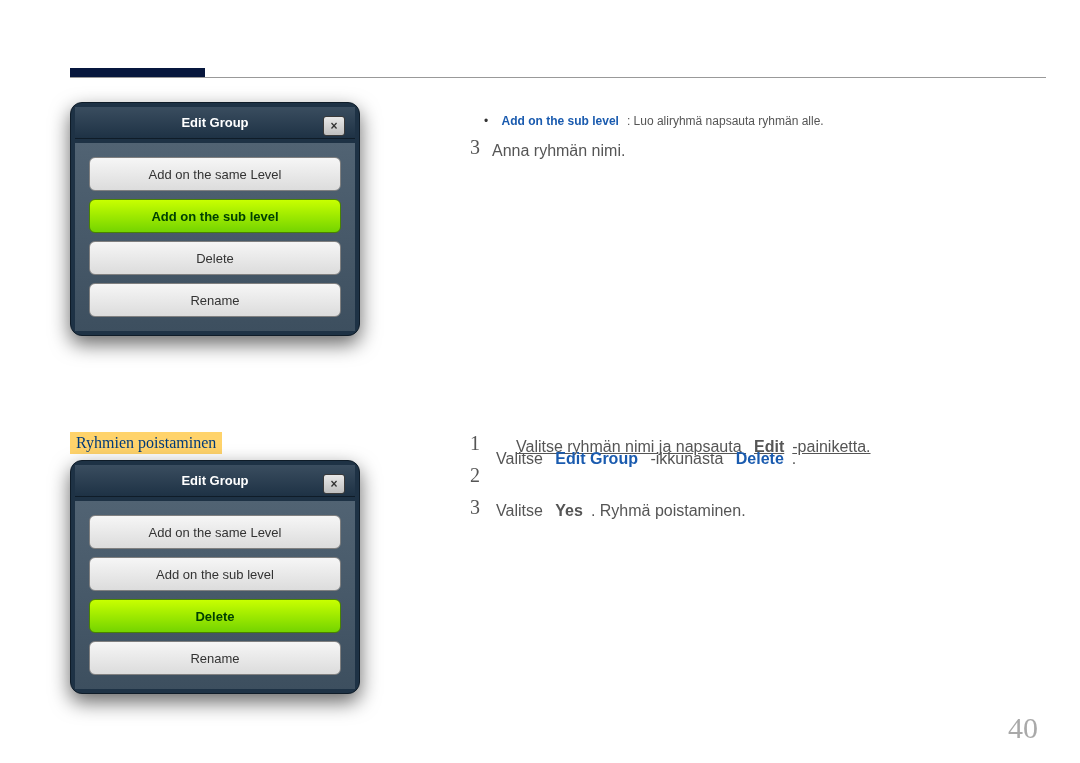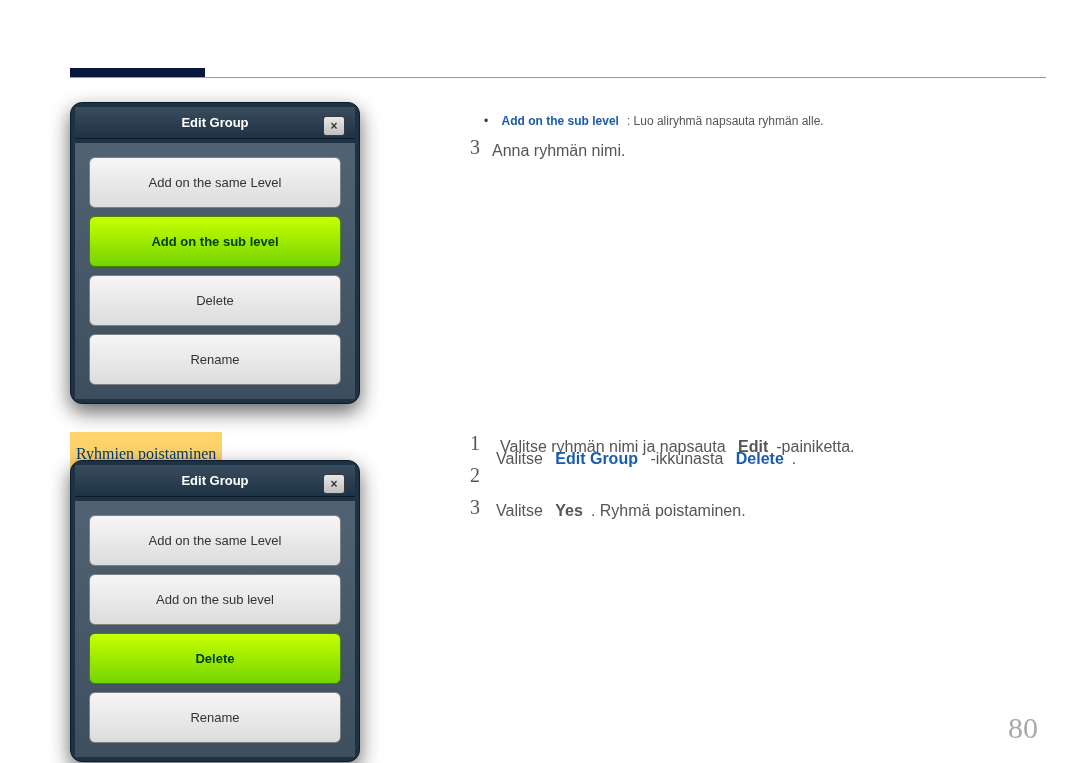--- a/index.html
+++ b/index.html
@@ -72,21 +72,21 @@
     justify-content: center;
     font-weight: bold;
     color: #333;
     font-size: 12px;
   }
   .dlg-body {
     padding: 10px 10px 14px 10px;
     background: linear-gradient(#516373,#3d4f5f);
   }
   .dlg-btn {
-    height: 51px;
+    height: 34px;
     margin-bottom: 8px;
     border-radius: 6px;
     background: linear-gradient(#f6f6f6, #dcdcdc);
     border: 1px solid #808080;
     display: flex;
     align-items: center;
     justify-content: center;
     font-size: 13px;
     color: #333;
   }
@@ -100,21 +100,21 @@
   
   #dlg1 { top: 90px; left: 58px; }
   #dlg2 { top: 448px; left: 58px; }
 
   .section-heading {
     position: absolute;
     left: 58px;
     top: 420px;
     background: #ffd36b;
     color: #003a7a;
-    padding: 13px 6px;
+    padding: 2px 6px;
     font-size: 16px;
     font-weight: 500;
     font-family: "Times New Roman", serif;
   }
 
   
   .bullet-line {
     position: absolute;
     left: 468px;
     font-size: 12px;
@@ -193,27 +193,27 @@
     <div class="dlg-btn selected">
         <span>Delete</span>
       </div>
     <div class="dlg-btn">
         <span>Rename</span>
       </div>
   </div>
 </div>
 
 <div class="big-num" style="left:458px; top:420px;">1</div>
-<div class="step-text" style="left:484px; top:426px;">
+<div class="step-text" style="left:500px; top:426px;text-decoration:underline;">
   <span>Valitse ryhmän nimi ja napsauta </span><b>Edit</b><span>-painiketta.</span>
 </div>
 
 <div class="big-num" style="left:458px; top:452px;">2</div>
 <div class="step-text" style="left:480px; top:438px;">
   <span>Valitse </span><span class="blue-bold">Edit Group</span><span> -ikkunasta </span><span class="blue-bold">Delete</span><span>.</span>
 </div>
 
 <div class="big-num" style="left:458px; top:484px;">3</div>
 <div class="step-text" style="left:480px; top:490px;">
   <span>Valitse </span><b>Yes</b><span>. Ryhmä poistaminen.</span>
 </div>
 
-<div class="page-num">80</div>
+<div class="page-num">40</div>
 
 </body></html>

